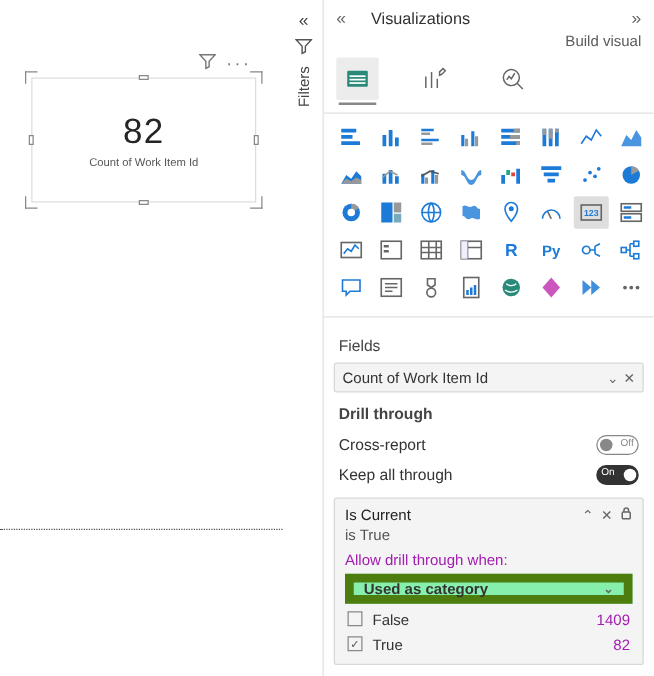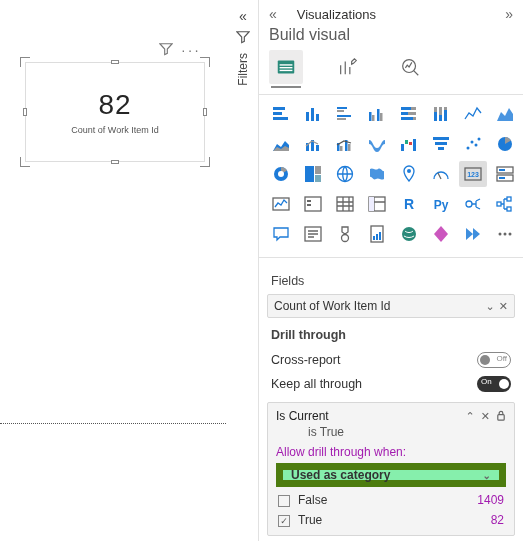--- a/index.html
+++ b/index.html
@@ -26,21 +26,21 @@
   .visual-actions span { font-size: 14px; cursor: pointer; }
   
   .filters-tab { position: absolute; left: 232px; top: 8px; width: 22px; display: flex; flex-direction: column; align-items: center; gap: 6px; color: #444; }
   .filters-tab .chev { font-size: 14px; }
   .filters-tab .funnel-icon svg { width:14px; height:14px; }
   .filters-label { writing-mode: vertical-rl; transform: rotate(180deg); font-size: 12px; }
   
   .pane { position: absolute; left: 258px; top: 0; width: 265px; height: 541px; border-left: 1px solid #e1e1e1; background: #fff; display: flex; flex-direction: column; }
   .pane-header { display: flex; align-items: center; justify-content: space-between; padding: 6px 10px 2px 10px; }
   .chev-btn { color: #666; font-size: 14px; cursor: pointer; }
-  .sub { padding: 2px 10px 6px 10px; font-size: 16px; color: #5b5b5b; }
+  .sub { padding: 2px 10px 6px 10px; font-size: 12px; color: #5b5b5b; text-align: right; }
   .mode-row { display: flex; gap: 28px; padding: 0 10px 0px 10px; align-items: center;}
   .mode-btn { width: 34px; height: 34px; display:flex; align-items:center; justify-content:center; cursor:pointer; position:relative;}
   .mode-btn.active { background: #edecec; border-radius:2px; }
   .mode-btn.active::after { content:""; position:absolute; left:2px; right:2px; bottom:-4px; height:2px; background:#888; }
   .mode-btn svg { width:22px; height:22px; }
   .divider { border-top: 1px solid #e1e1e1; margin: 10px 0 6px 0; }
   
   .gallery { padding: 0 8px; display: grid; grid-template-columns: repeat(8, 28px); gap: 4px 4px; }
   .viz { width:28px; height:26px; display:flex; align-items:center; justify-content:center; cursor:pointer; border-radius:2px;}
   .viz.selected { background: #dedede; }
@@ -61,26 +61,26 @@
   .toggle.off .knob { position:absolute; left:2px; top:2px; width:10px; height:10px; border-radius:50%; background:#888;}
   .toggle.off .txt { position:absolute; right:3px; top:1px; font-size:8px; color:#888;}
   .toggle.on { background:#333; }
   .toggle.on .knob { position:absolute; right:2px; top:3px; width:10px; height:10px; border-radius:50%; background:#fff;}
   .toggle.on .txt { position:absolute; left:4px; top:1px; font-size:8px; color:#fff;}
   
   .filter-card { margin: 6px 8px 0 8px; background: #f4f4f4; border: 1px solid #d7d7d7; border-radius: 2px; padding: 6px 8px 8px 8px; font-size: 12px; }
   .filter-head { display:flex; align-items:center; }
   .filter-head .title { flex:1; color:#222; }
   .filter-head .ico { color:#666; font-size:11px; margin-left:6px; cursor:pointer;}
-  .filter-sub { color:#555; margin-top:2px;margin-left:32px; }
+  .filter-sub { color:#555; margin-top:2px; }
   .filter-help { color:#a21caf; margin-top:6px; }
   .select { margin-top:4px; background:#86efac; border:7px solid #4d7c0f; height:24px; display:flex; align-items:center; padding:0 8px; cursor:pointer;font-weight:bold; }
   .select .sel-val { flex:1; color:#333; }
   .select .chev { color:#666; font-size:10px;}
-  .check-row { display:flex; align-items:flex-end; margin-top:6px; padding:0 2px;}
+  .check-row { display:flex; align-items:flex-start; margin-top:6px; padding:0 2px;}
   .check-box { width:12px; height:12px; border:1px solid #888; margin-right:8px; display:flex; align-items:center; justify-content:center; font-size:9px; color:#555; cursor:pointer;}
   .check-row .lab { flex:1; color:#333;}
   .check-row .cnt { color:#a21caf; }
 </style>
 </head>
 <body>
 
 <div class="canvas">
   <div class="dotted"></div>
   <div class="visual-wrap">

